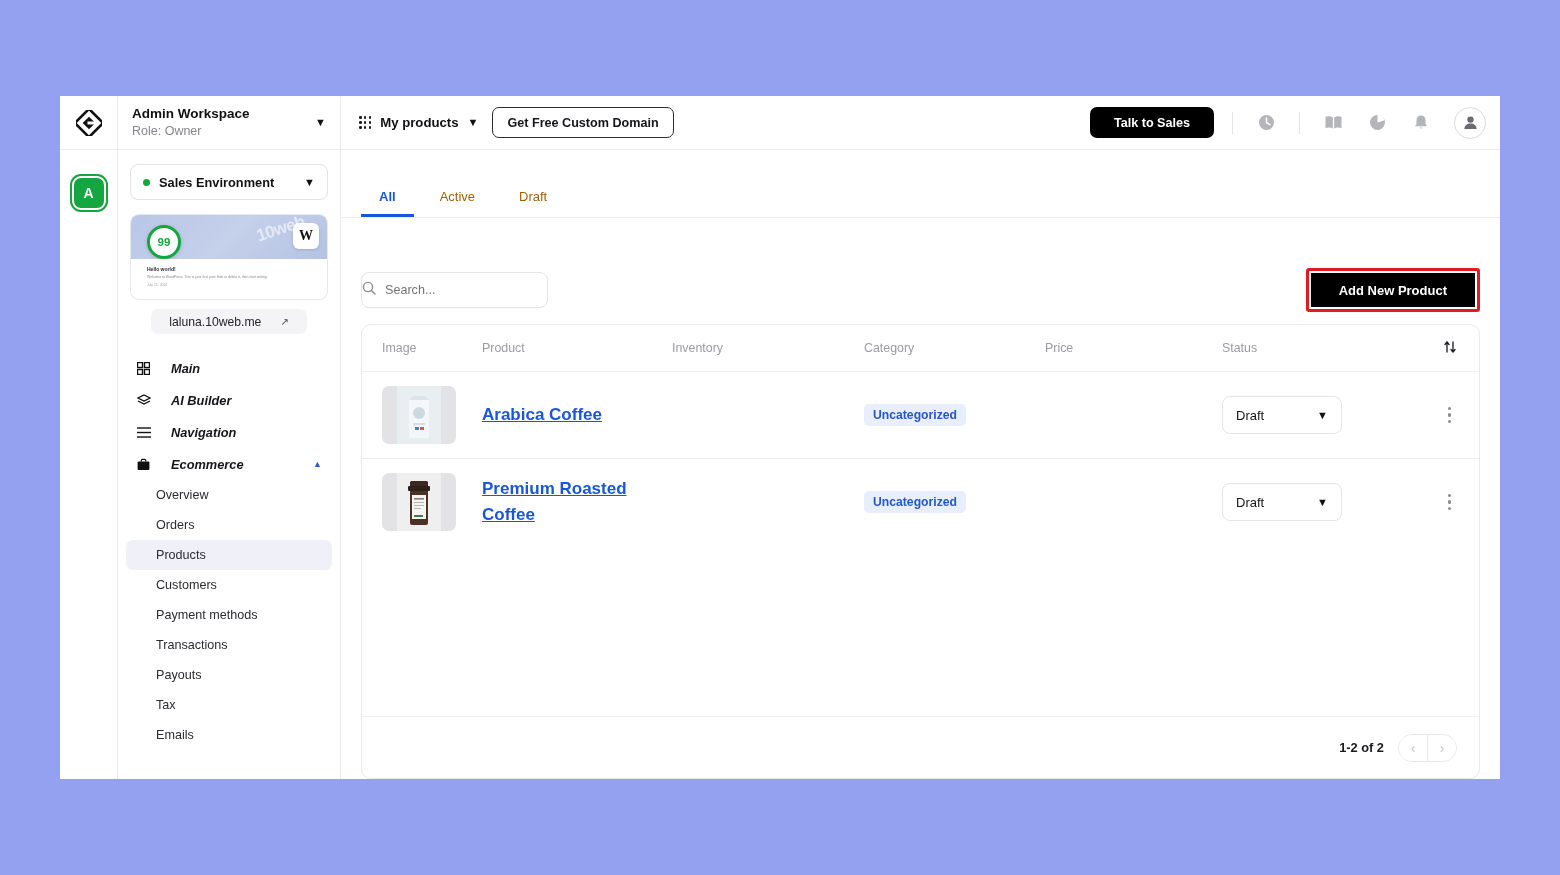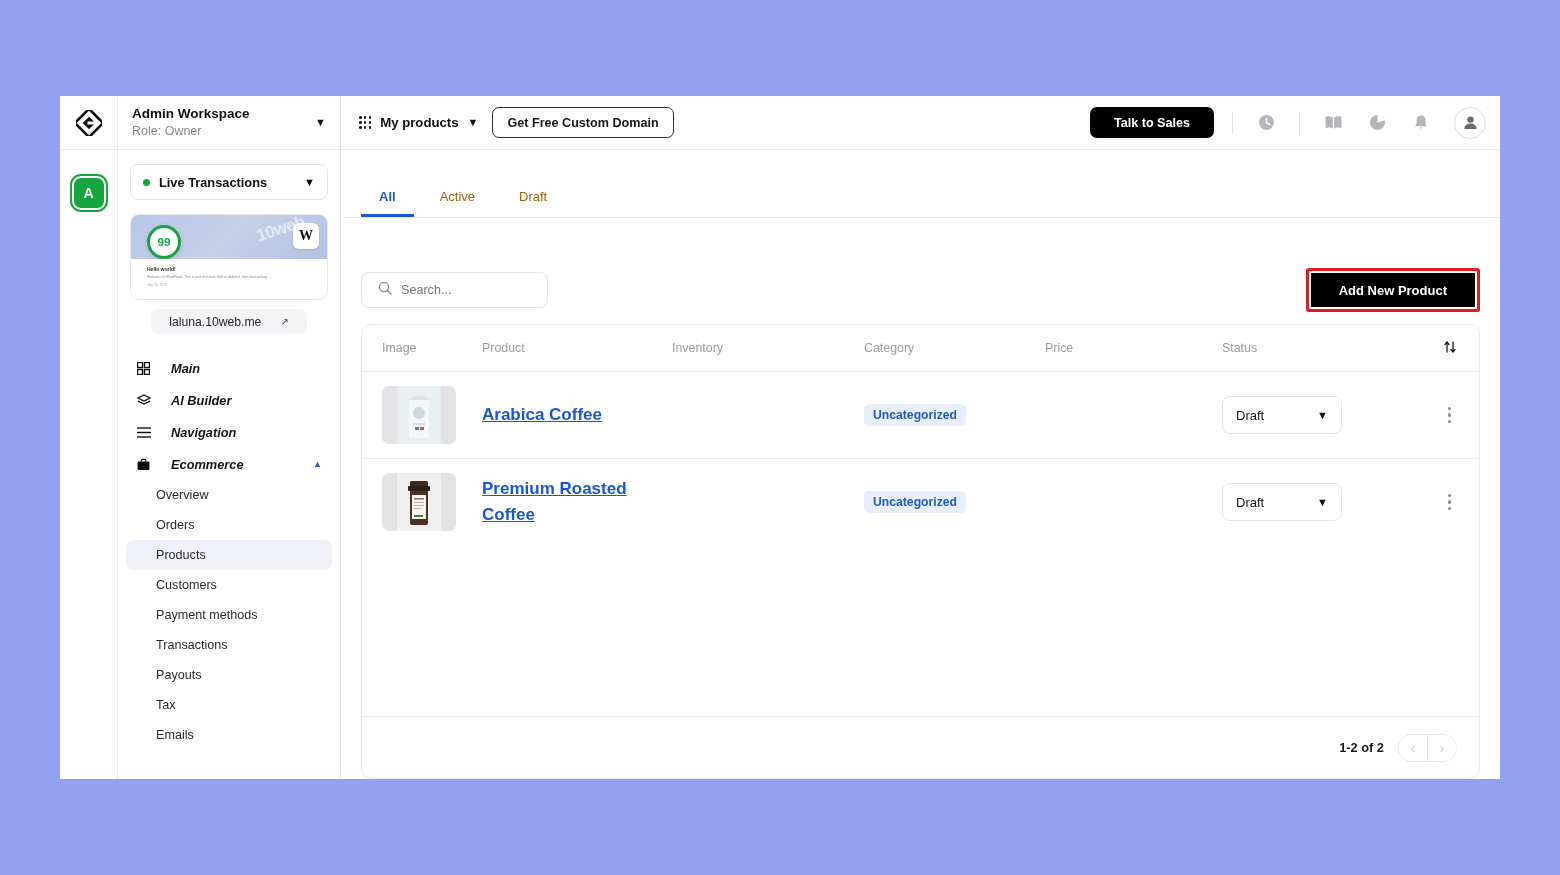--- a/index.html
+++ b/index.html
@@ -207,21 +207,21 @@
   }
   .tab.active { color: #1a56db; font-weight: bold; border-bottom-color: #1a56db; }
 
   .content { flex: 1; padding: 22px 20px 0 20px; display: flex; flex-direction: column; overflow: hidden; }
   .toolbar { display: flex; align-items: center; height: 44px; }
   .search-box {
     width: 187px; height: 36px;
     border: 1px solid #e4e4e9;
     border-radius: 8px;
     display: flex; align-items: center; gap: 9px;
-    padding: 0 16px;
+    padding: 0 0;
     background: #fff;
   }
   .search-box input {
     border: none; outline: none;
     font-size: 12.6px; color: #8c8c94;
     font-family: "Liberation Sans", sans-serif;
     width: 100%; background: transparent;
   }
   .toolbar-spacer { flex: 1; }
   .add-btn-highlight {
@@ -352,21 +352,21 @@
     <div class="ws-header">
       <div>
         <div class="ws-name">Admin Workspace</div>
         <div class="ws-role">Role: Owner</div>
       </div>
       <span class="chev">▼</span>
     </div>
 
     <div class="env-select">
       <span class="env-dot"></span>
-      <span class="env-label">Live Transactions</span>
+      <span class="env-label">Sales Environment</span>
       <span class="chev">▼</span>
     </div>
 
     <div class="site-card">
       <div class="site-hero">
         <div class="hero-watermark">10web</div>
         <div class="score-badge">
           <span>99</span>
         </div>
         <div class="wp-badge">

